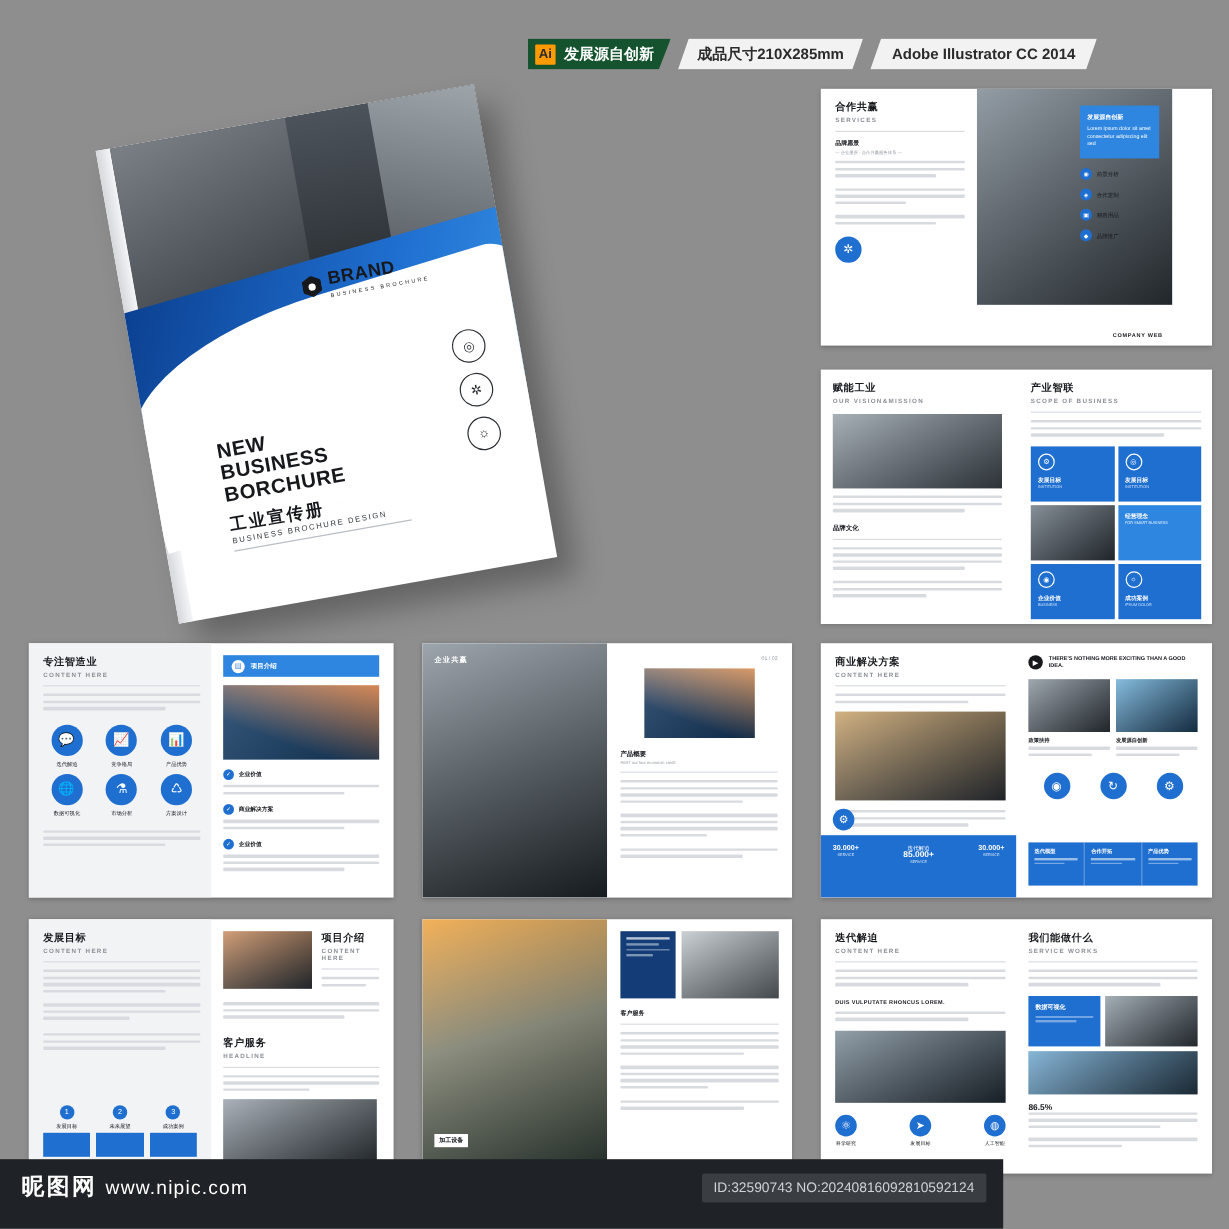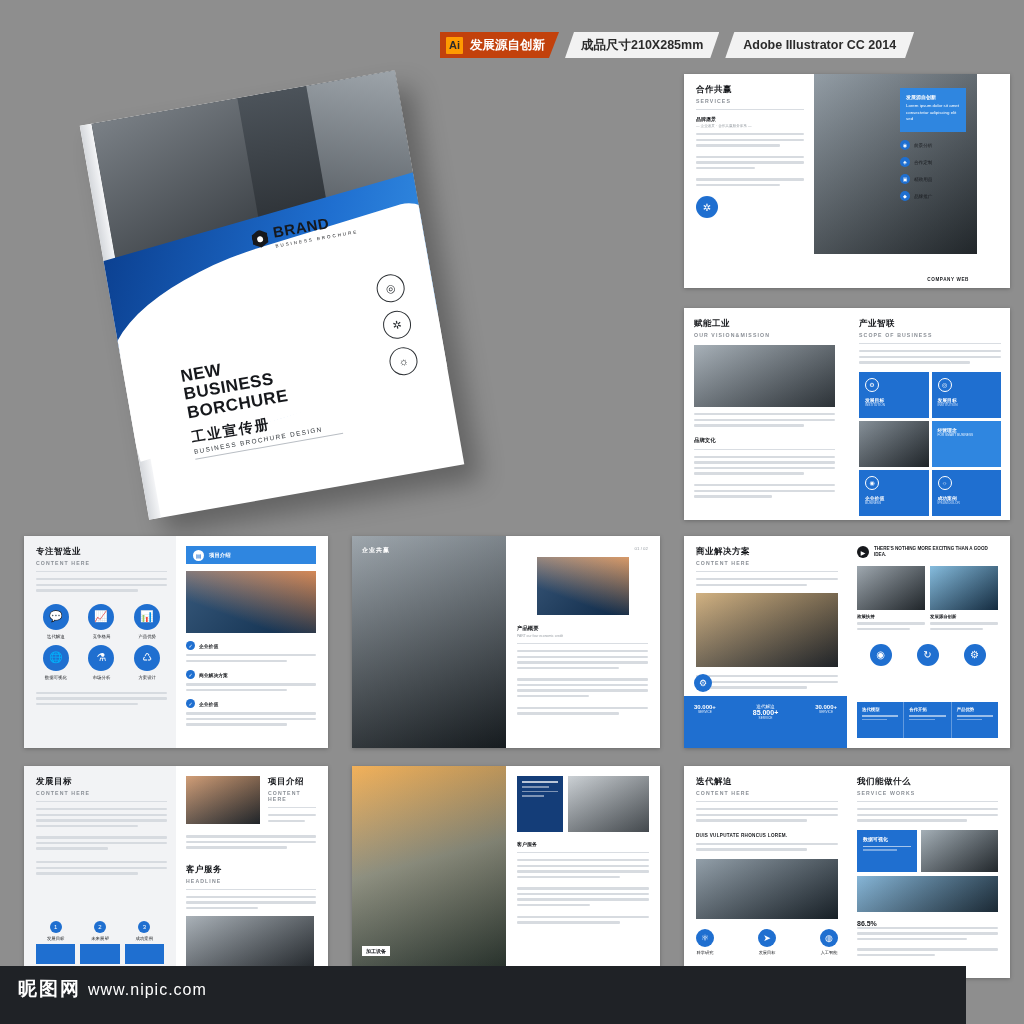--- a/index.html
+++ b/index.html
@@ -9,21 +9,21 @@
     font-family:"Liberation Sans",sans-serif;
     overflow:hidden;
     position:relative;
   }
   .stage{position:absolute;left:0;top:0;width:1024px;height:1024px;}
 
   
   .badge-row{position:absolute;left:440px;top:32px;display:flex;align-items:center;gap:6px;}
   .badge{height:26px;display:flex;align-items:center;font-size:12.5px;font-weight:bold;}
   .badge.dark{
-    background:#c2410c;color:#fff;padding:0 14px 0 6px;
+    background:#14532d;color:#fff;padding:0 14px 0 6px;
     clip-path:polygon(0 0,100% 0,calc(100% - 10px) 100%,0 100%);
   }
   .ai-square{
     width:17px;height:17px;background:#ff9a00;color:#2b2b2b;
     font-size:11px;font-weight:bold;display:flex;align-items:center;justify-content:center;
     margin-right:7px;border-radius:1px;
   }
   .badge.light{
     background:#f2f2f2;color:#2b2b2b;padding:0 16px;
     clip-path:polygon(9px 0,100% 0,calc(100% - 9px) 100%,0 100%);
@@ -82,21 +82,21 @@
   #cover .brandsub{font-size:4.5px;color:#16181c;letter-spacing:2px;margin-top:2px;}
   #cover .cv-title{position:absolute;left:56px;top:256px;}
   #cover .cv-title b{display:block;font-size:17px;line-height:1.08;color:#16181c;letter-spacing:.5px;}
   #cover .cv-cn{position:absolute;left:56px;top:318px;font-size:14px;font-weight:bold;color:#16181c;letter-spacing:2px;}
   #cover .cv-en{position:absolute;left:56px;top:337px;font-size:6.4px;color:#33383d;letter-spacing:1.4px;}
   #cover .cv-rule{position:absolute;left:56px;top:348px;width:150px;height:1px;background:#b9bec4;}
   #cover .cv-icons{position:absolute;right:28px;top:200px;display:flex;flex-direction:column;gap:9px;}
   #cover .cv-icons .circ{width:26px;height:26px;border:1px solid #2b2f33;color:#2b2f33;font-size:11px;background:transparent;}
 
   
-  .footer{position:absolute;left:0;bottom:0;width:966px;height:58px;background:#1f2226;}
+  .footer{position:absolute;left:0;bottom:0;width:836px;height:58px;background:#1f2226;}
   .footer .nipic{position:absolute;left:18px;top:10px;color:#fff;}
   .footer .nipic .cn{font-size:19px;font-weight:bold;letter-spacing:2px;}
   .footer .nipic .url{font-size:16px;letter-spacing:1px;margin-left:7px;}
   .footer .center{position:absolute;left:350px;top:19px;color:#fff;font-size:13px;letter-spacing:.5px;}
   .footer .idbox{position:absolute;right:14px;top:12px;background:#3a3e43;color:#cfd3d7;font-size:11.5px;padding:6px 10px;border-radius:2px;}
 </style>
 </head>
 <body>
 
 <div class="stage">
@@ -579,15 +579,16 @@
       <div style="height:5px"></div>
       <div class="line l"></div>
       <div class="line s"></div>
     </div>
   </div>
 
   <div class="footer">
     <div class="nipic">
       <span class="cn">昵图网</span><span class="url">www.nipic.com</span>
     </div>
+    <div class="idbox">ID:32590743 NO:20240816092810592124</div>
   </div>
 
 </div>
 
 </body></html>

